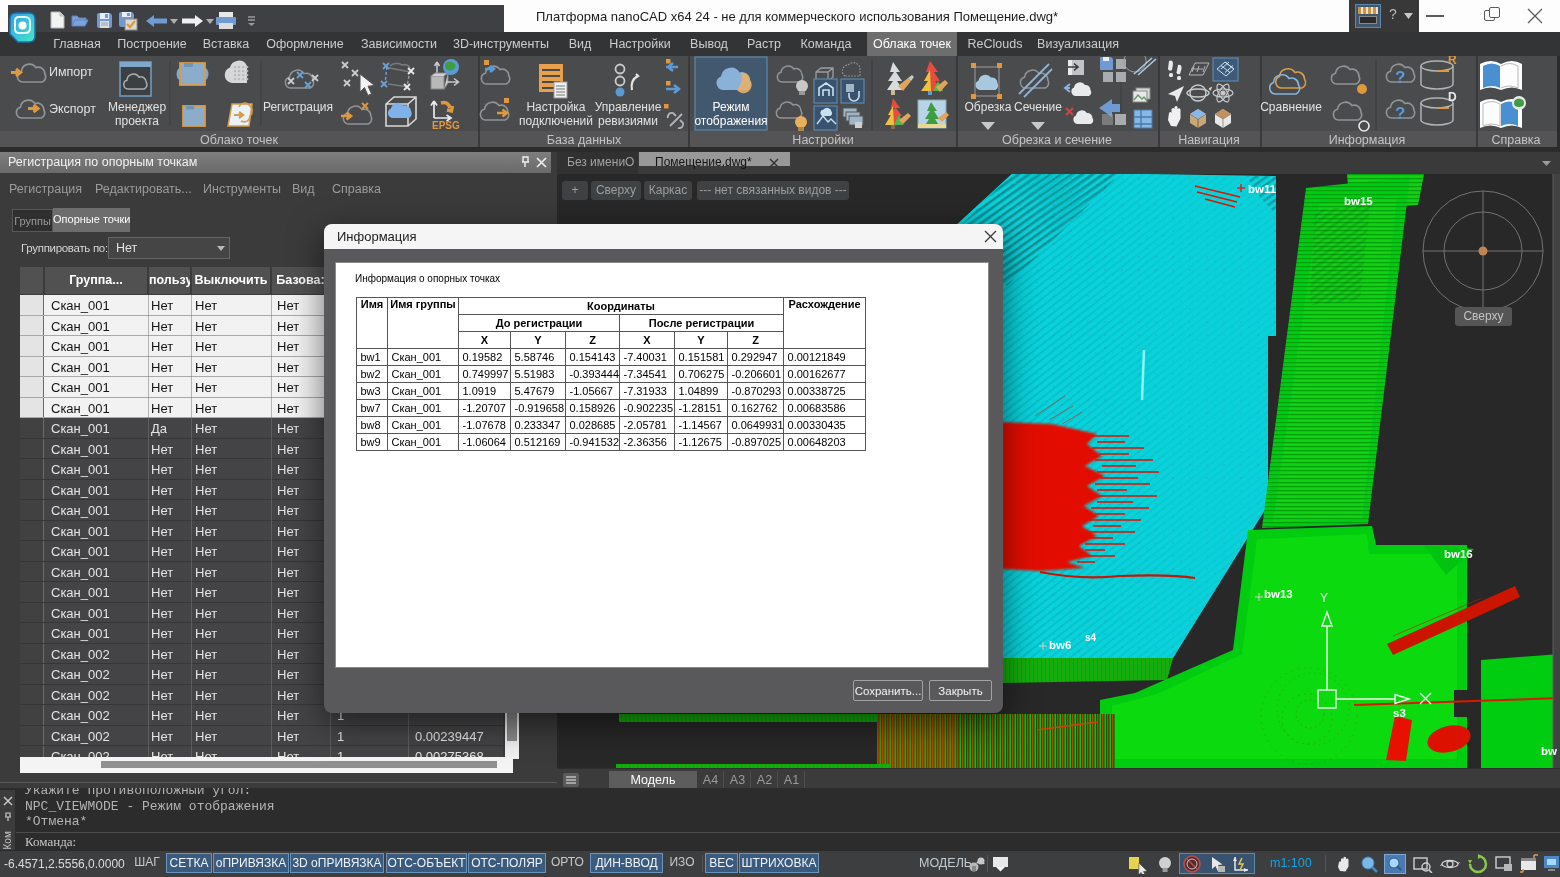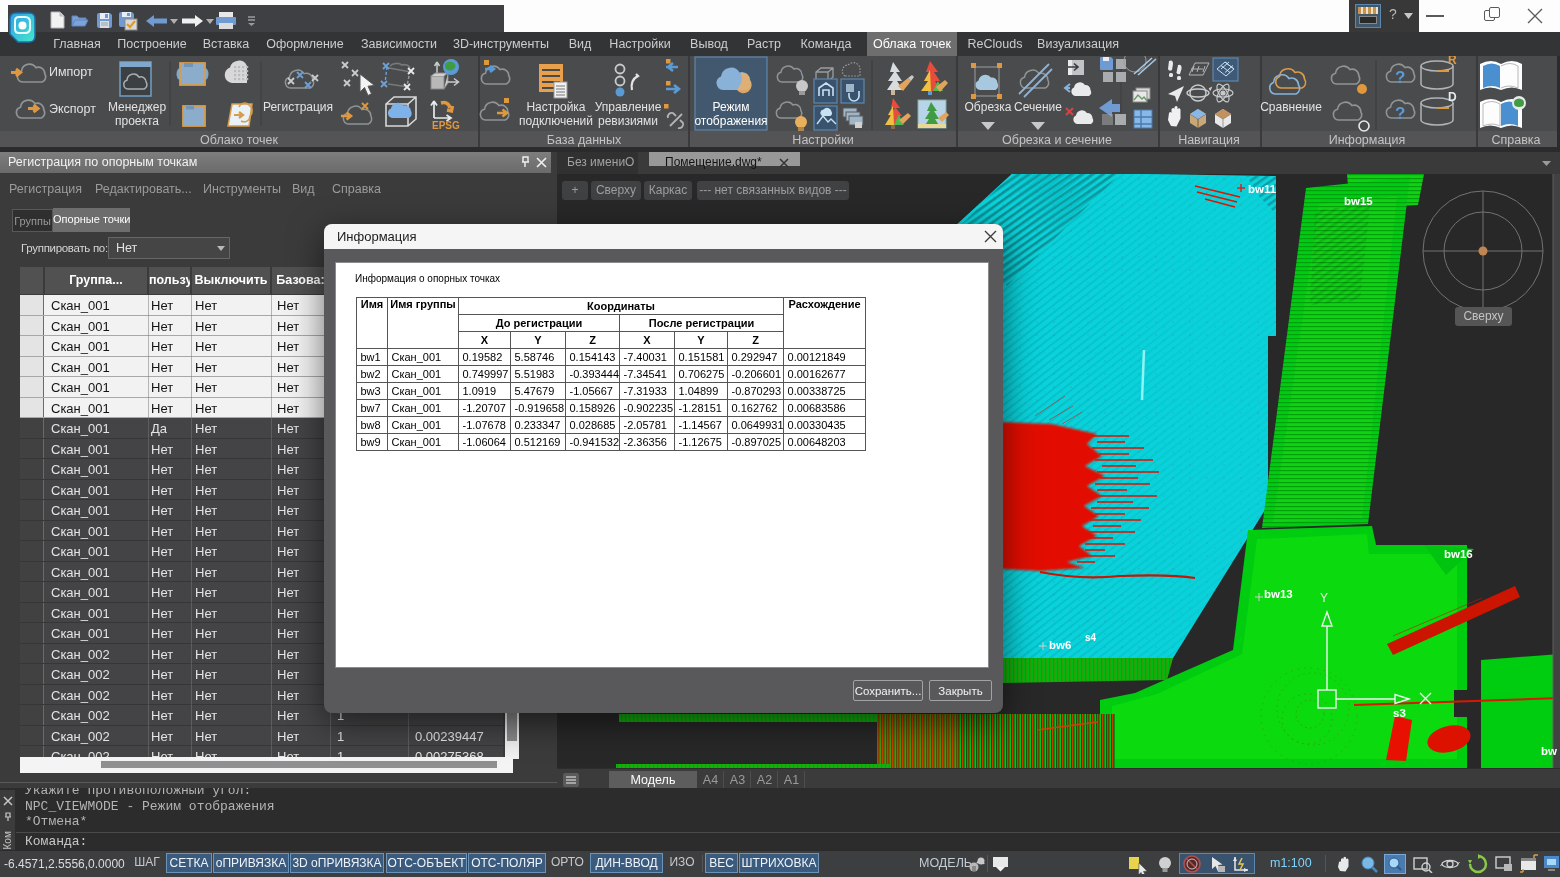--- a/index.html
+++ b/index.html
@@ -1,20 +1,21 @@
 <!DOCTYPE html>
 <html><head><meta charset="utf-8"><style>
 *{margin:0;padding:0;box-sizing:border-box}
 html,body{width:1560px;height:877px;overflow:hidden;background:#2c2c2c;font-family:"Liberation Sans",sans-serif}
 #app{position:relative;width:1560px;height:877px}
 .abs{position:absolute}
 </style></head><body>
 <div id="app">
 
 <div class="abs" style="left:0;top:0;width:1560px;height:32px;background:#fdfdfd">
+ <div class="abs" style="left:536px;top:9px;width:680px;font-size:13px;color:#1b1b1b">Платформа nanoCAD x64 24 - не для коммерческого использования Помещение.dwg*</div>
  <div class="abs" style="left:1426px;top:15px;width:18px;height:1.5px;background:#5a5a5a"></div>
  <div class="abs" style="left:1484px;top:10px;width:11px;height:11px;border:1.2px solid #5a5a5a;border-radius:2px"></div>
  <div class="abs" style="left:1489px;top:7px;width:11px;height:11px;border:1.2px solid #5a5a5a;border-radius:2px;background:#fdfdfd"></div>
  <svg class="abs" style="left:1527px;top:8px" width="16" height="16">
         <path d="M1,1 L15,15 M15,1 L1,15" stroke="#5a5a5a" stroke-width="1.3"></path>
       </svg>
 </div>
 
 <div class="abs" style="left:1349px;top:0;width:70px;height:32px;background:#383838">
  <div class="abs" style="left:6px;top:4px;width:26px;height:24px;border:1px solid #5d87ad;background:#41576b"></div>
@@ -686,21 +687,21 @@
  <div class="abs" style="left:20px;top:605px;width:493px;height:16px;background:#f4f4f4">
   <div class="abs" style="left:81px;top:4px;width:396px;height:7px;background:#909090"></div>
  </div>
  <div class="abs" style="left:0;top:630px;width:557px;height:8px;background:#3b3b3b;border-top:1px solid #5a5a5a"></div>
 </div>
 
 <div class="abs" style="left:557px;top:152px;width:1003px;height:638px;background:#282828" id="vp">
 
  <div class="abs" style="left:0;top:0;width:1003px;height:22px;background:#3a3a3a">
   <div class="abs" style="left:0;top:0;width:81px;height:22px;background:#313131;color:#a2a2a2;font-size:12.5px;line-height:21px;overflow:hidden"><span style="margin-left:10px;font-size:12px">Без имениО</span></div>
-  <div class="abs" style="left:92px;top:0;width:151px;height:14px;background:#989898;color:#111;font-size:12px;line-height:21px;white-space:nowrap"><span style="margin-left:16px">Помещение.dwg*</span>
+  <div class="abs" style="left:82px;top:0;width:151px;height:14px;background:#989898;color:#111;font-size:12px;line-height:21px;white-space:nowrap"><span style="margin-left:16px">Помещение.dwg*</span>
    <svg class="abs" style="left:130px;top:6px" width="10" height="10">
             <path d="M1,1 L9,9 M9,1 L1,9" stroke="#333" stroke-width="1.5"></path>
           </svg>
   </div>
   <svg class="abs" style="left:985px;top:9px" width="10" height="6">
           <path d="M0,0 L9,0 L4.5,5 Z" fill="#9a9a9a"></path>
         </svg>
  </div>
 
  <svg class="abs" style="left:0;top:22px" width="1003" height="594" id="pc">
@@ -981,21 +982,21 @@
         </svg>
   <svg class="abs" style="left:3px;top:22px" width="10" height="11">
           <path d="M3,1 h4 v4 h-4 z M2,5 h6 M5,5 v4" stroke="#c8c8c8" stroke-width="1.2" fill="none"></path>
         </svg>
   <div class="abs" style="left:-11px;top:36px;width:36px;font-size:10px;color:#c0c0c0;transform:rotate(-90deg)">Ком</div>
  </div>
  <div style="position:absolute;left:25px;top:-5px;font-family:'Liberation Mono',monospace;font-size:13px;color:#b4b4b4;line-height:15.5px;white-space:pre">Укажите противоположный угол:
 NPC_VIEWMODE - Режим отображения
 *Отмена*</div>
  <div class="abs" style="left:16px;top:44px;width:1544px;height:1px;background:#4a4a4a"></div>
- <div class="abs" style="left:25px;top:46px;font-family:Liberation Mono, monospace;font-size:13px;color:#c8c8c8">Команда:</div>
+ <div class="abs" style="left:25px;top:46px;font-family:Liberation Serif, serif;font-size:13px;color:#c8c8c8">Команда:</div>
 </div>
 
 <div class="abs" style="left:0;top:850px;width:1560px;height:27px;background:#3d3e40;border-top:1px solid #2a2a2a" id="sbar">
  <style>
   .sbb{position:absolute;top:2px;height:20px;background:#3a5a7e;border:1px solid #6b94ba;color:#eef3f8;font-size:12px;text-align:center;line-height:19px;white-space:nowrap;overflow:hidden}
   .sbp{position:absolute;top:2px;height:20px;color:#c8c8c8;font-size:12px;text-align:center;line-height:19px;white-space:nowrap}
  </style>
  <div class="abs" style="left:4px;top:6px;font-size:12px;color:#dcdcdc">-6.4571,2.5556,0.0000</div>
  <div class="sbp" style="left:128px;width:38px">ШАГ</div>
  <div class="sbb" style="left:166px;width:46px">СЕТКА</div>
@@ -1038,21 +1039,21 @@
       </svg>
  <svg class="abs" style="left:1208px;top:4px" width="18" height="18">
         <path d="M4,2 l0,12 l3.5,-3 l2.5,5.5 l2.5,-1 l-2.5,-5.5 l4.5,-0.5 z" fill="#e8e8e8"></path>
         <rect x="10" y="11" width="7" height="6" fill="#b8b8b8"></rect>
       </svg>
  <svg class="abs" style="left:1232px;top:4px" width="19" height="18">
         <path d="M3,2 v13 h13" stroke="#e8e8e8" stroke-width="1.5" fill="none"></path>
         <path d="M3,2 l-2,4 h4 z M16,15 l-4,-2 v4 z" fill="#e8e8e8"></path>
         <path d="M10,3 l-3,6 h4 l-3,6" stroke="#e8c84c" stroke-width="1.5" fill="none"></path>
       </svg>
- <div class="abs" style="left:1270px;top:5px;font-size:12.5px;color:#7dd3fc">m1:100</div>
+ <div class="abs" style="left:1270px;top:5px;font-size:12.5px;color:#0ea5e9">m1:100</div>
  <div class="abs" style="left:1325px;top:4px;width:1px;height:17px;background:#565656"></div>
  <svg class="abs" style="left:1335px;top:4px" width="18" height="18">
         <path d="M5,16 l-2,-4 l1,-5 q1.5,-1.5 2,0 l0,-3 q1.5,-1.5 2.5,0 l0,-1.5 q1.5,-1.5 2.5,0 l0,1.5 q1.5,-1 2.5,0.5 l0,7 l-3,5 z" fill="#e8e8e8"></path>
       </svg>
  <svg class="abs" style="left:1360px;top:4px" width="18" height="18">
         <circle cx="8" cy="8" r="6" fill="#7ab8e8" stroke="#4a88b8"></circle>
         <path d="M12,12 l5,5" stroke="#4a88b8" stroke-width="2.5"></path>
       </svg>
  <div class="abs" style="left:1384px;top:3px;width:22px;height:20px;background:#4a7ab0;border:1px solid #77a8d8"></div>
  <svg class="abs" style="left:1387px;top:5px" width="16" height="16">

